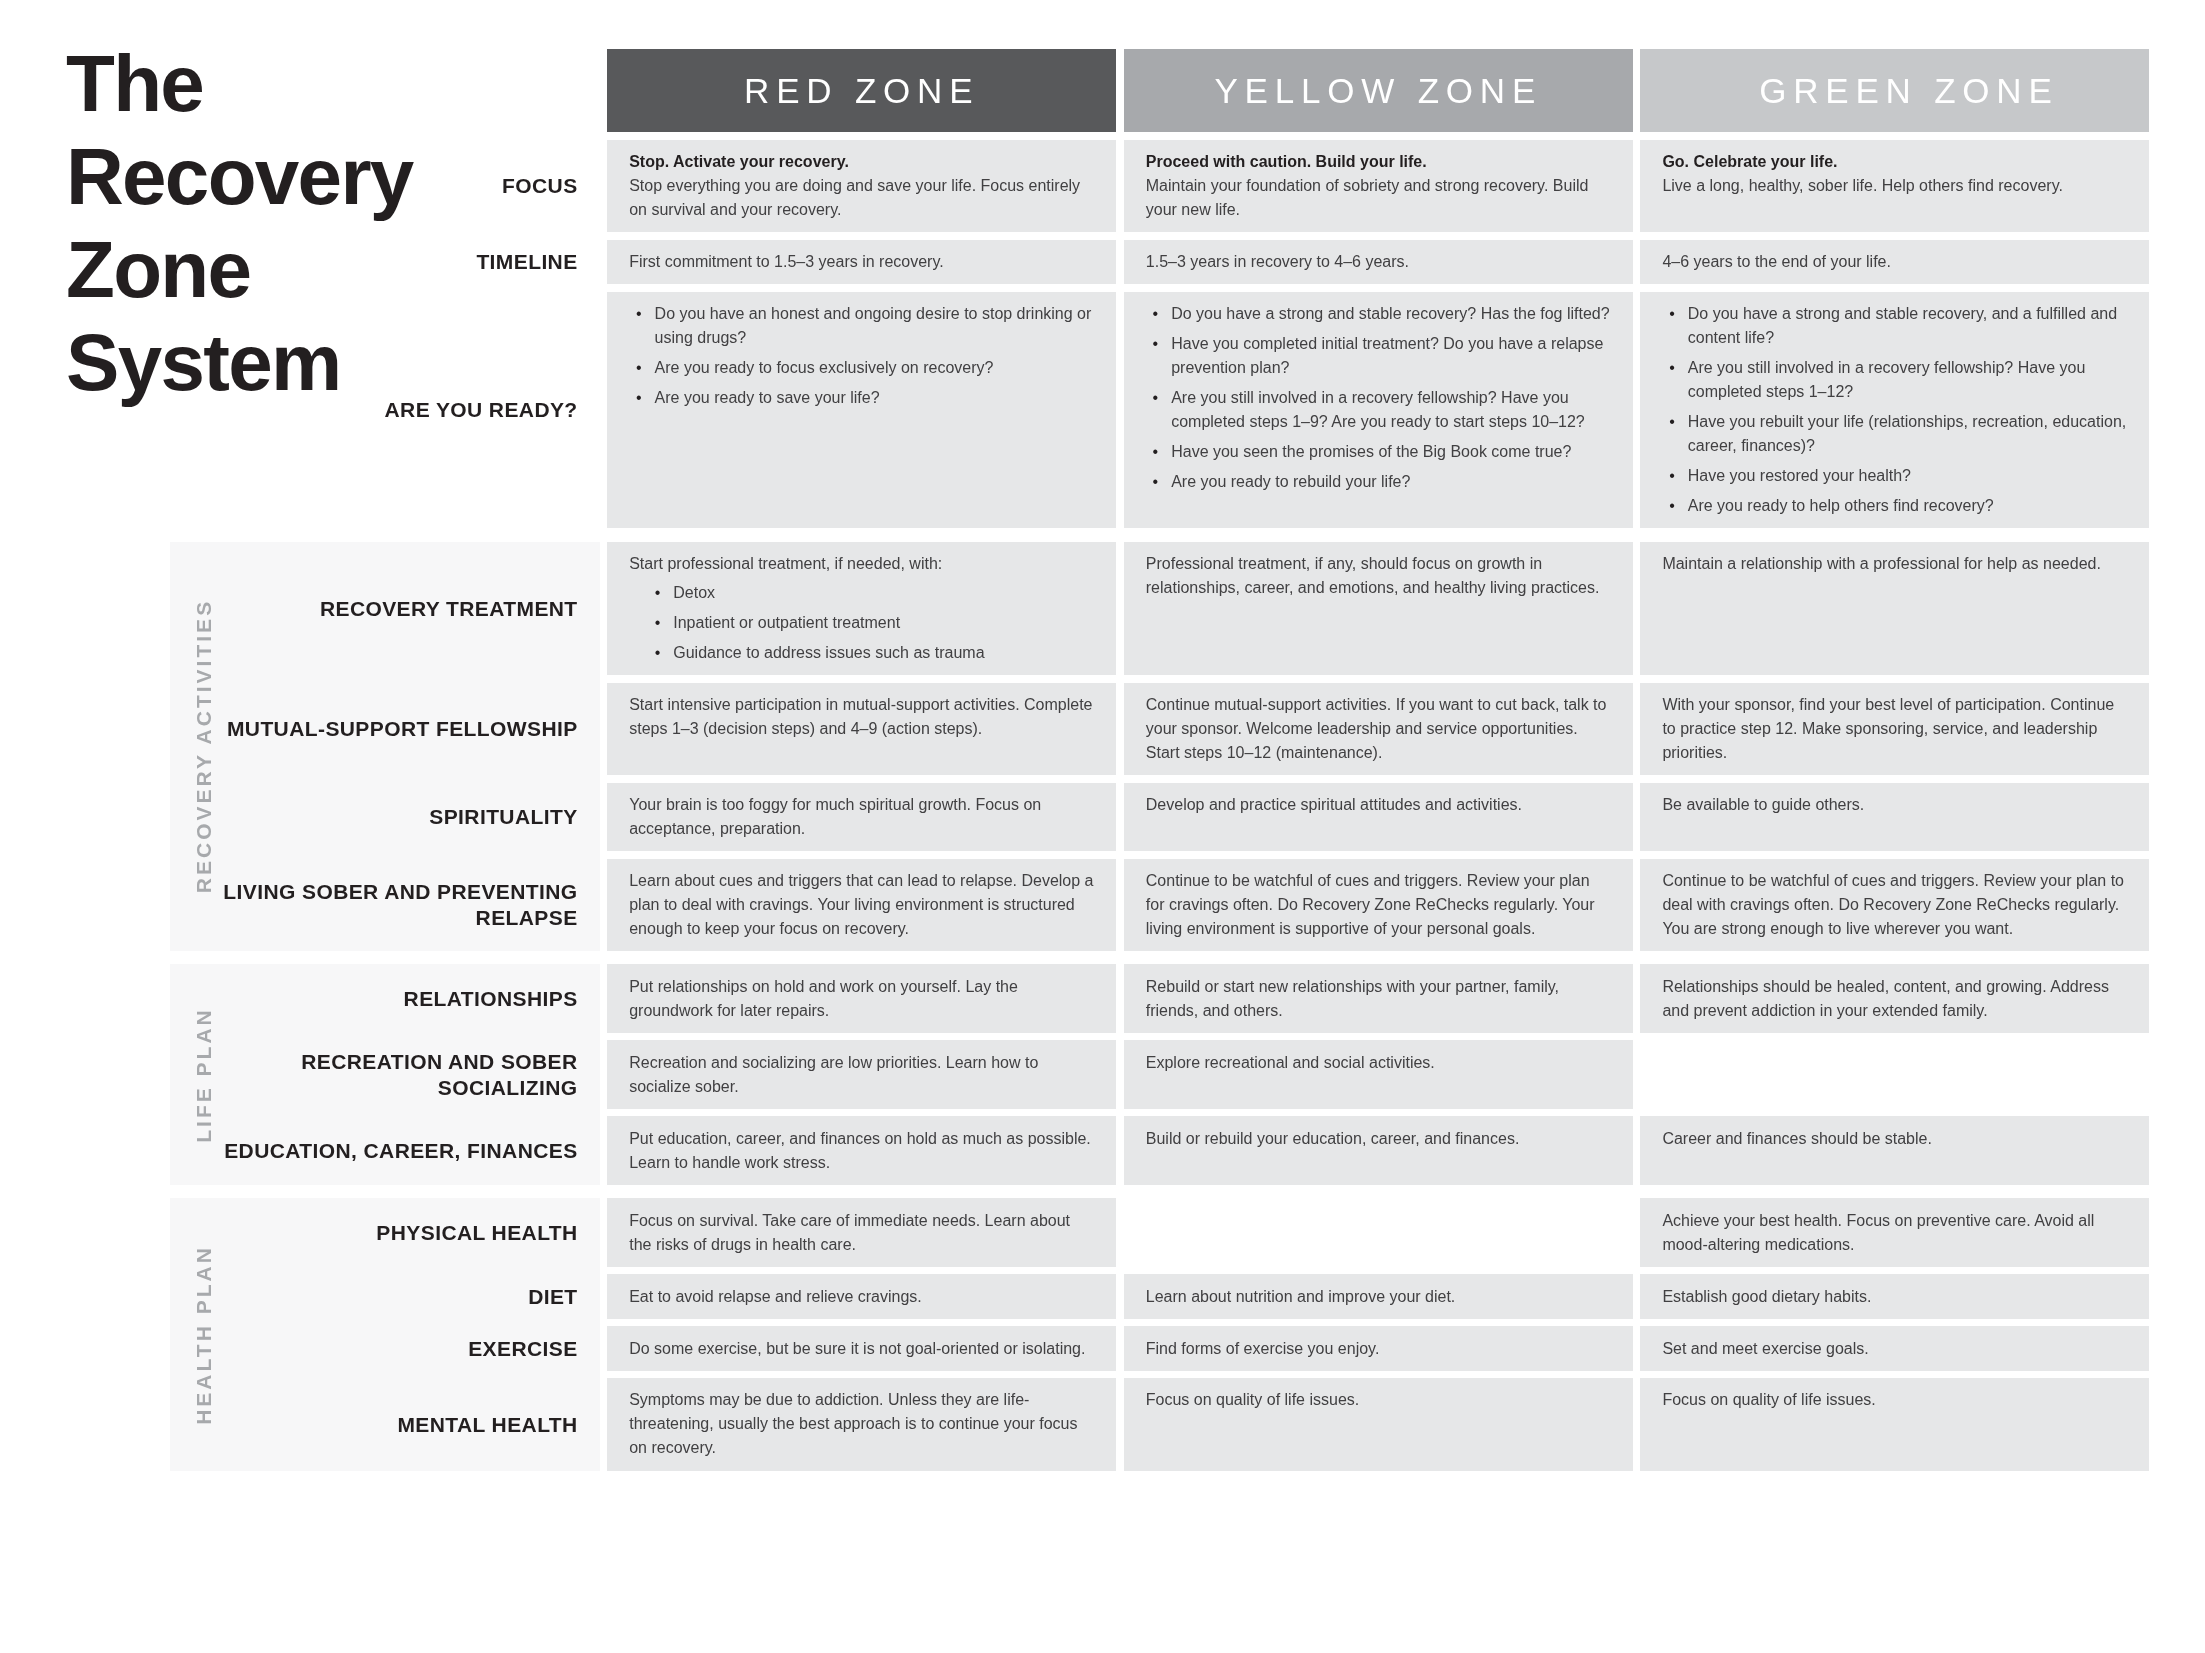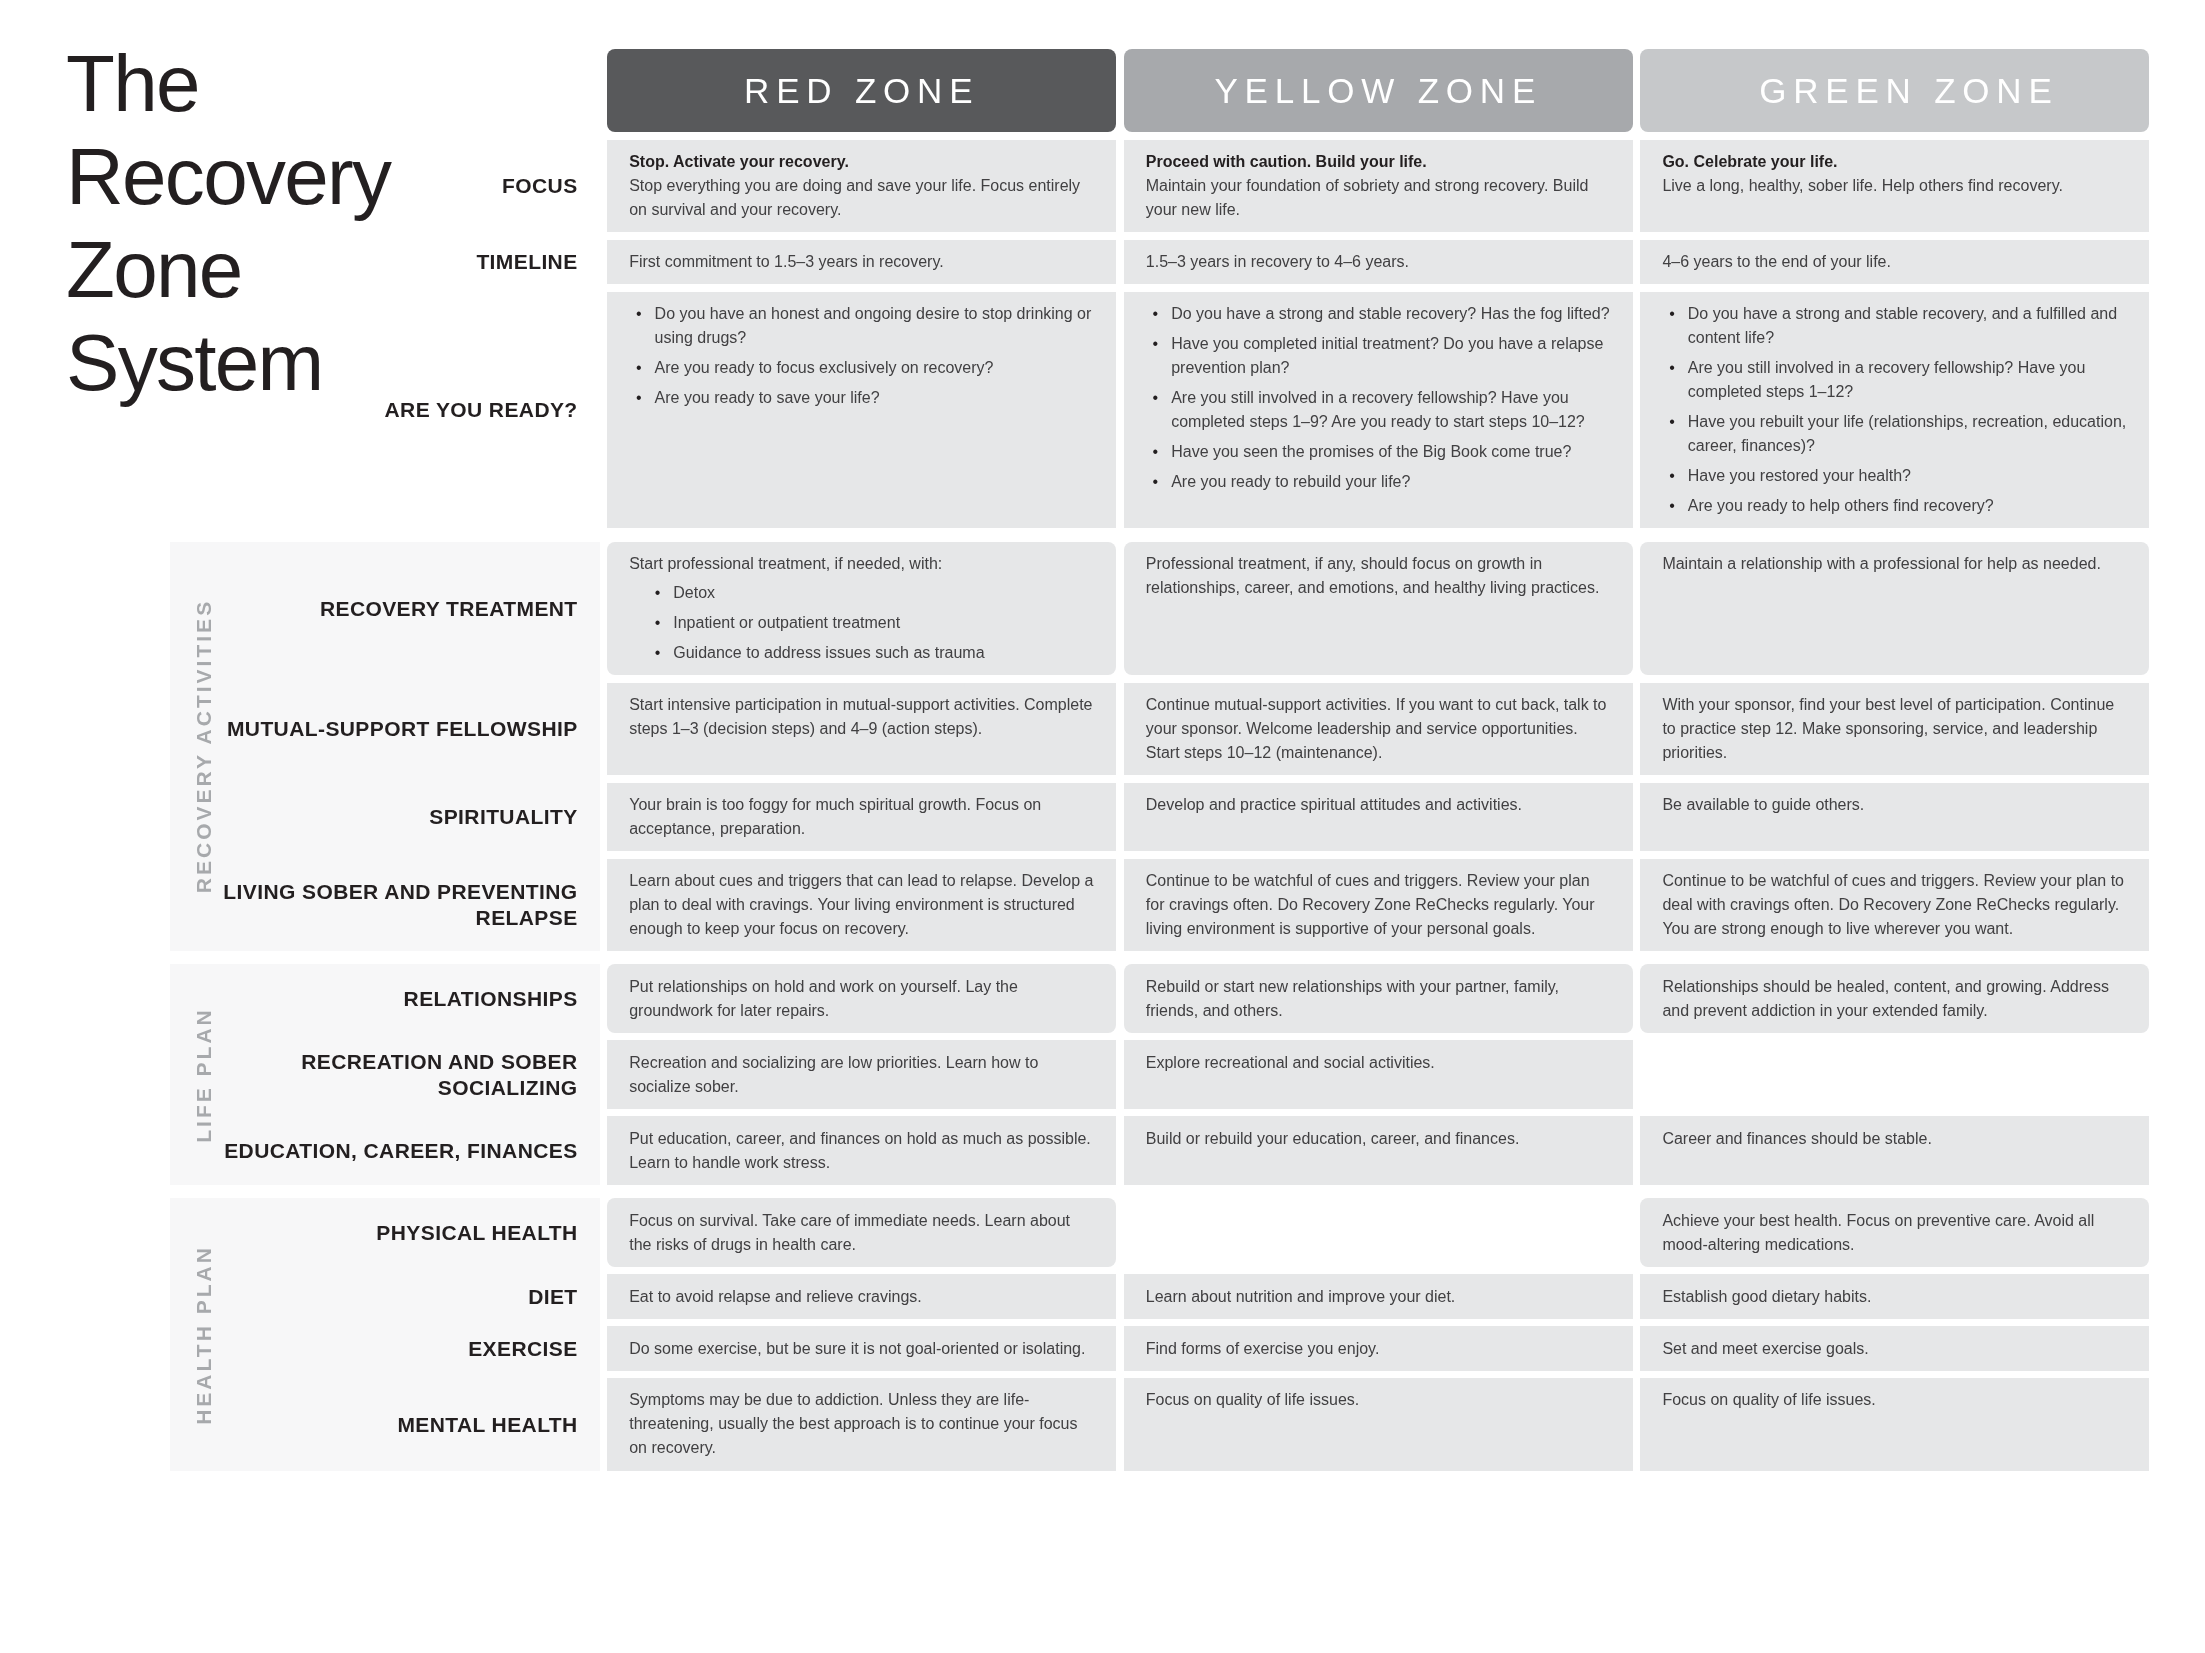--- a/index.html
+++ b/index.html
@@ -5,34 +5,34 @@
   html,body{margin:0;padding:0;}
   body{
     width:2205px;height:1654px;position:relative;overflow:hidden;
     background:#ffffff;
     font-family:"Liberation Sans","DejaVu Sans",sans-serif;
     color:#414042;
   }
   
   .title{
     position:absolute;left:66px;top:37px;
-    font-size:80px;line-height:93px;font-weight:normal;
+    font-size:80px;line-height:93px;font-weight:bold;
     letter-spacing:-1.7px;color:#231f20;
   }
   
   .table{position:absolute;top:49px;left:0;width:2205px;}
   .sec{
     display:grid;
     grid-template-columns:162px 430px 509px 509px 509px;
     column-gap:7.6px;row-gap:7.6px;
     margin-bottom:13.6px;
   }
   .sec:last-child{margin-bottom:0;}
   .col2{grid-column:2;}.col3{grid-column:3;}.col4{grid-column:4;}.col5{grid-column:5;padding-left:28px;}
-  .r1{grid-row:1;border-radius:8px;}.r2{grid-row:2;}.r3{grid-row:3;}.r4{grid-row:4;}
+  .r1{grid-row:1;}.r2{grid-row:2;}.r3{grid-row:3;}.r4{grid-row:4;}
   .band3{grid-column:2;grid-row:1/span 3;}
   .band4{grid-column:2;grid-row:1/span 4;}
   
   .zone-header{
     height:83px;display:flex;align-items:center;justify-content:center;
     color:#ffffff;font-size:35px;letter-spacing:6.8px;font-weight:normal;
   }
   .hdr-red{background:#58595b;}
   .hdr-yellow{background:#a7a9ac;}
   .hdr-green{background:#c6c8ca;}

